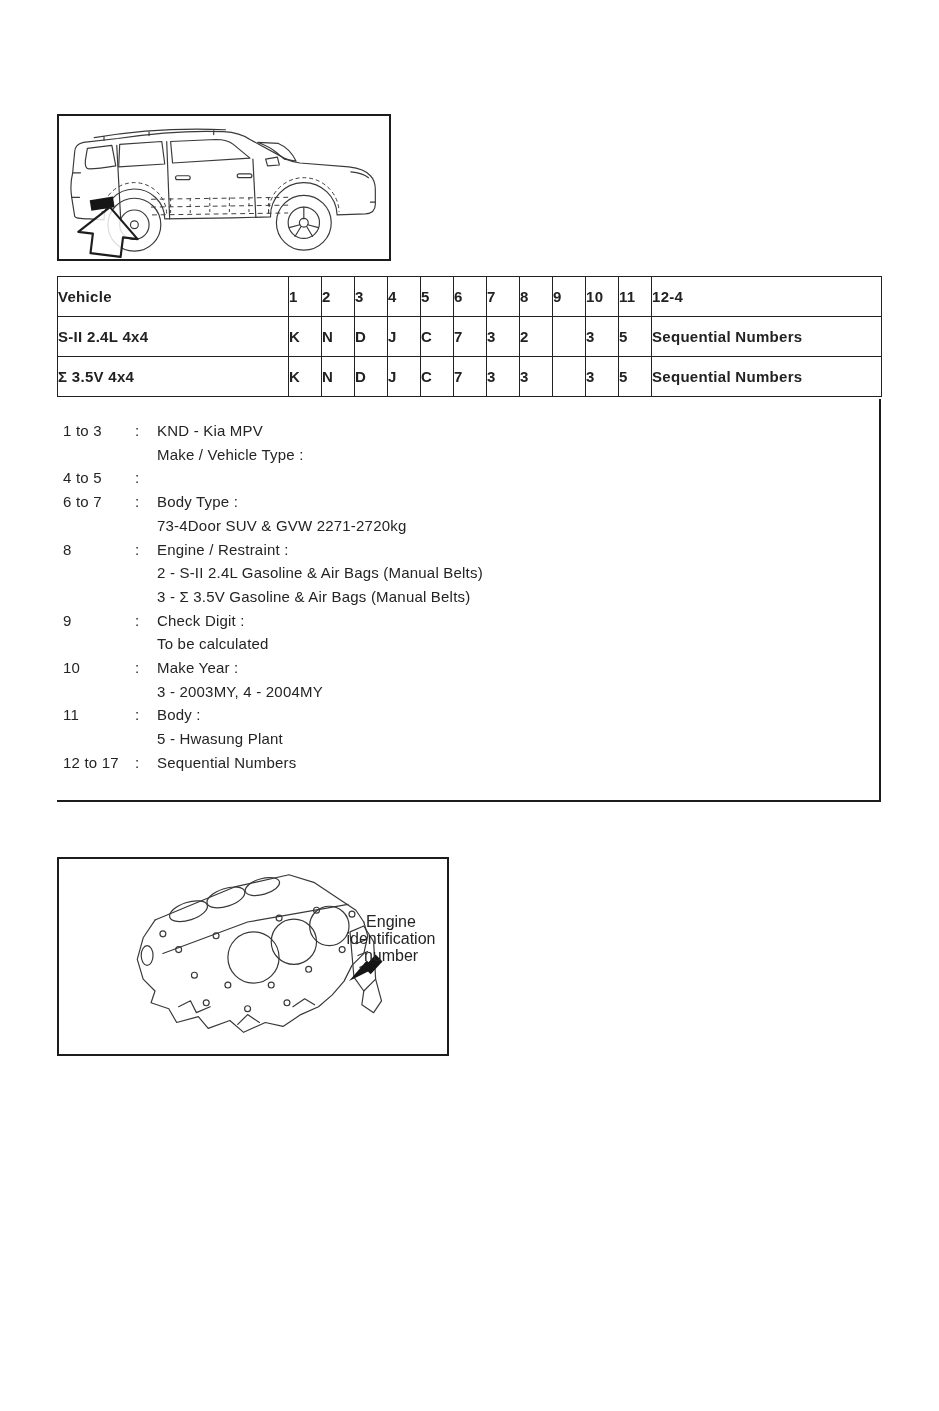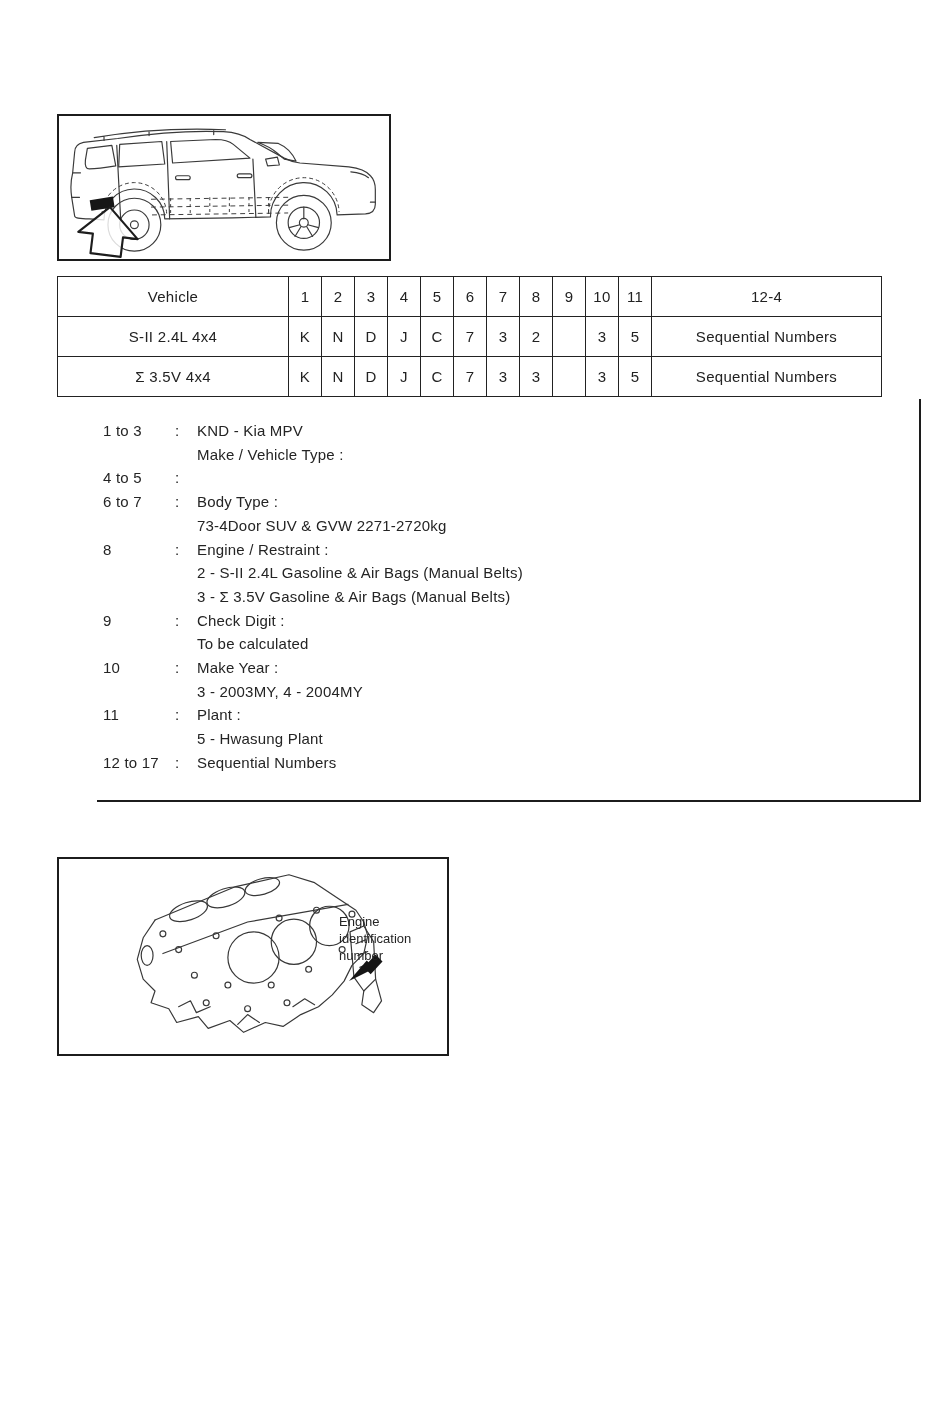--- a/index.html
+++ b/index.html
@@ -36,56 +36,55 @@
     position: absolute;
     left: 57px; top: 276px;
     width: 824px;
     border-collapse: collapse;
     table-layout: fixed;
     font-size: 15px;
     color: #222;
   }
   #vin-table td {
     border: 1.5px solid #222;
-    text-align: center;
     vertical-align: middle;
     height: 39px;
     padding: 0;
     overflow: hidden;
     letter-spacing: 0.3px;
+    font-weight: bold;
   }
 
   
   #legend-box {
     position: absolute;
     left: 57px; top: 399px;
     width: 824px; height: 403px;
     box-sizing: border-box;
     border-right: 2px solid #1c1c1c;
     border-bottom: 2px solid #1c1c1c;
     padding-top: 20px;
     padding-left: 6px;
     font-size: 15px;
     line-height: 23.7px;
     color: #242424;
     letter-spacing: 0.2px;
-    margin-left: 40px;
   }
   .legend-row { display: flex; align-items: flex-start; }
   .lr-range { width: 72px; flex: 0 0 72px; }
   .lr-colon { width: 22px; flex: 0 0 22px; }
   .lr-text  { flex: 1; }
 
   
   #engine-label {
     position: absolute;
     right: 4px; top: 54px;
     width: 104px;
-    text-align: left;
-    font-size: 13px;
+    text-align: center;
+    font-size: 16px;
     line-height: 17px;
     color: #242424;
   }
 </style>
 </head>
 <body>
 
 <div id="car-box" class="figure-box">
   <svg viewBox="0 0 333 146">
     <g stroke="#3a3a3a" fill="none" stroke-width="1.2" stroke-linejoin="round" stroke-linecap="round">
@@ -247,21 +246,21 @@
     <div class="lr-text">
       <div>Make Year :</div>
       <div>3 - 2003MY, 4 - 2004MY</div>
     </div>
   </div>
 
   <div class="legend-row">
     <div class="lr-range">11</div>
     <div class="lr-colon">:</div>
     <div class="lr-text">
-      <div>Plant :</div>
+      <div>Body :</div>
       <div>5 - Hwasung Plant</div>
     </div>
   </div>
 
   <div class="legend-row">
     <div class="lr-range">12 to 17</div>
     <div class="lr-colon">:</div>
     <div class="lr-text">
       <div>Sequential Numbers</div>
     </div>

